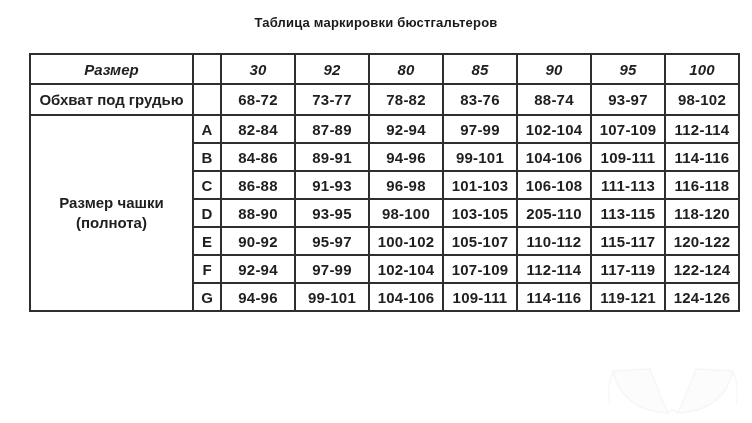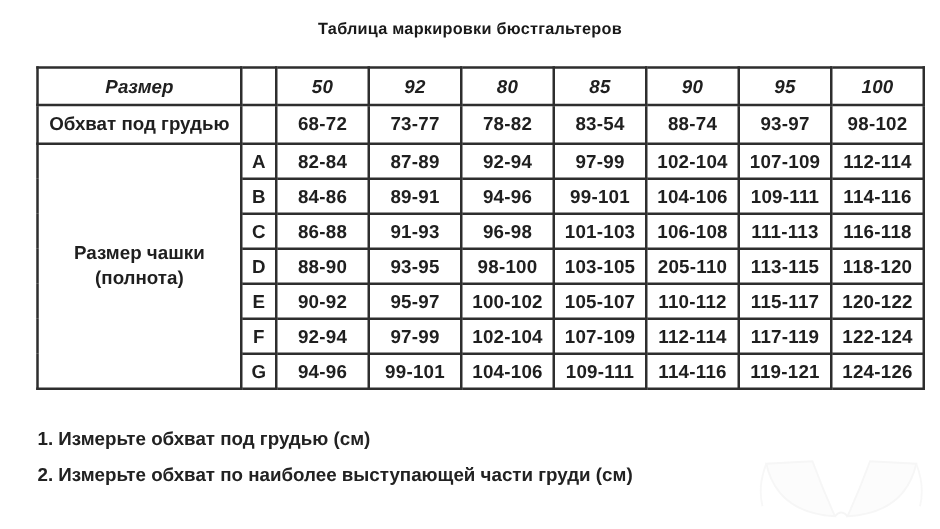--- a/index.html
+++ b/index.html
@@ -44,35 +44,35 @@
         <col style="width:74px">
         <col style="width:74px">
       <col style="width:74px">
         <col style="width:74px">
         <col style="width:74px">
     </colgroup>
     <tbody>
       <tr class="hdr-row">
         <td class="label-cell peach">Размер</td>
         <td class="peach"></td>
-        <td class="num-cell peach">50</td>
+        <td class="num-cell peach">30</td>
         <td class="num-cell peach">92</td>
         <td class="num-cell peach">80</td>
         <td class="num-cell peach">85</td>
         <td class="num-cell peach">90</td>
         <td class="num-cell peach">95</td>
         <td class="num-cell peach">100</td>
       </tr>
       <tr class="underbust-row">
         <td class="label-cell peach">Обхват под грудью</td>
         <td></td>
         <td class="num-cell">68-72</td>
         <td class="num-cell">73-77</td>
         <td class="num-cell">78-82</td>
-        <td class="num-cell">83-54</td>
+        <td class="num-cell">83-76</td>
         <td class="num-cell">88-74</td>
         <td class="num-cell">93-97</td>
         <td class="num-cell">98-102</td>
       </tr>
       <tr class="cup-row">
         <td class="label-cell peach cup-label-cell" rowspan="7">Размер чашки (полнота)</td>
         <td class="lav">A</td>
         <td class="num-cell">82-84</td>
         <td class="num-cell">87-89</td>
         <td class="num-cell">92-94</td>
@@ -137,24 +137,20 @@
         <td class="num-cell">99-101</td>
         <td class="num-cell">104-106</td>
         <td class="num-cell">109-111</td>
         <td class="num-cell">114-116</td>
         <td class="num-cell">119-121</td>
         <td class="num-cell">124-126</td>
       </tr>
     </tbody>
   </table>
 
-  <div class="notes">
-    <p>1. Измерьте обхват под грудью (см)</p>
-    <p>2. Измерьте обхват по наиболее выступающей части груди (см)</p>
-  </div>
 
   <svg class="bra-photo" width="150" height="60" viewBox="0 0 150 60" aria-hidden="true">
     <path d="M15 8 C20 30 35 48 70 50 C60 28 55 14 52 6 Z" fill="#fbfbfb" stroke="#efefef" stroke-width="1.5"></path>
     <path d="M135 8 C130 30 115 48 80 50 C90 28 95 14 98 6 Z" fill="#fbfbfb" stroke="#efefef" stroke-width="1.5"></path>
     <path d="M70 50 Q75 44 80 50" fill="none" stroke="#eeeeee" stroke-width="1.5"></path>
     <path d="M15 8 Q8 26 12 42 M135 8 Q142 26 138 42" fill="none" stroke="#f1f1f1" stroke-width="1.5"></path>
   </svg>
 </div>
 
 </body></html>

